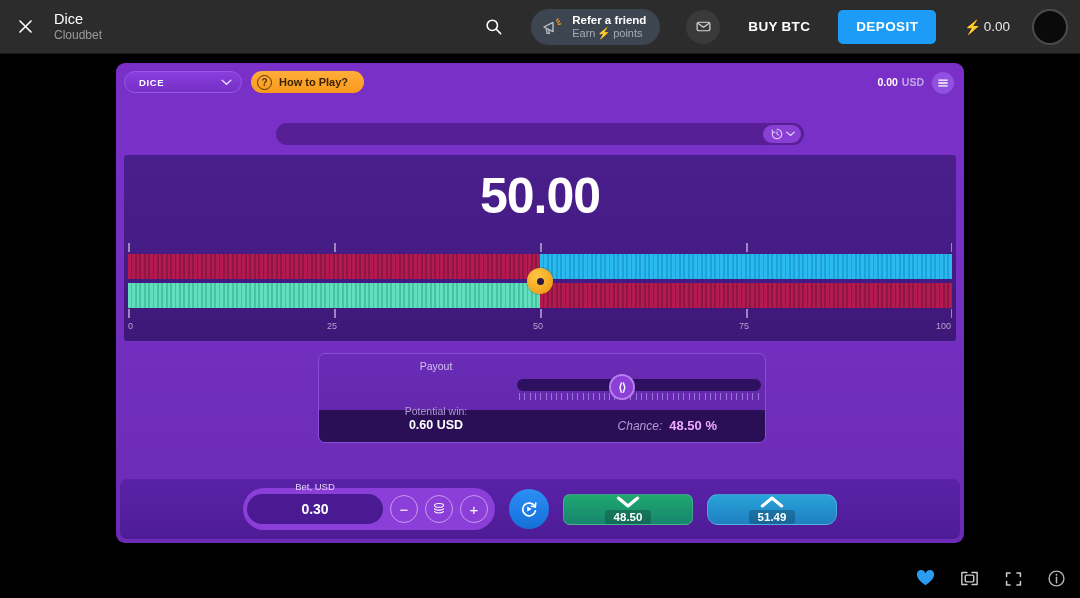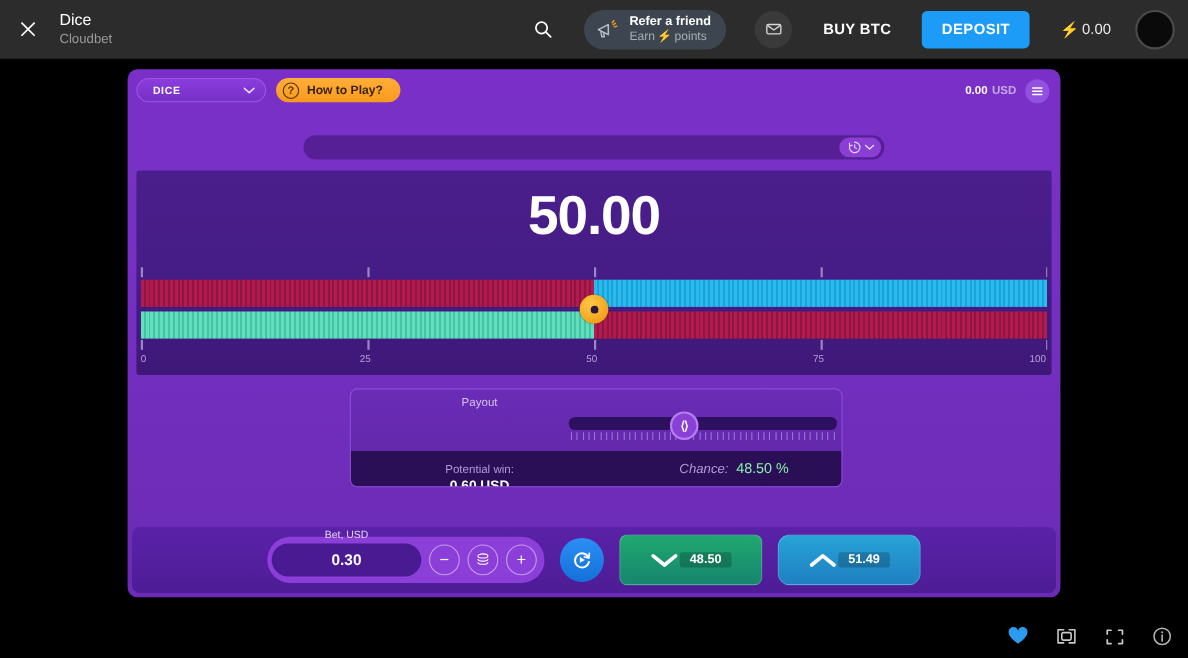--- a/index.html
+++ b/index.html
@@ -190,25 +190,25 @@
     position:absolute; left:104px; top:0px; width:26px; height:26px;
     border-radius:50%; background:#8a3fd6; border:2px solid #b87ef0;
     display:flex; align-items:center; justify-content:center;
     color:#ffffff; font-size:11px; font-weight:bold; cursor:grab; letter-spacing:-1px;
   }
   .payout-bot {
     position:absolute; left:0; bottom:0; width:100%; height:32px;
     background:#2b0f56; display:flex; align-items:center;
   }
   .pwin { position:absolute; left:52px; top:-6px; width:130px; text-align:center; }
-  .pwin-l { color:#b49ad6; font-size:10.5px; line-height:14px;margin-top:16px; }
+  .pwin-l { color:#b49ad6; font-size:10.5px; line-height:14px; }
   .pwin-v { color:#ffffff; font-size:12.5px; font-weight:bold; line-height:15px; }
   .chance { position:absolute; right:48px; top:8px; display:flex; align-items:baseline; gap:7px; }
   .chance-l { color:#b49ad6; font-size:12px;font-style:italic; }
-  .chance-v { color:#86efac; font-size:13px; font-weight:normal; }
+  .chance-v { color:#f0abfc; font-size:13px; font-weight:bold; }
 
   
   .betbar {
     position:absolute; left:4px; bottom:4px; width:840px; height:60px;
     background: linear-gradient(180deg,#5a22a8,#4e1c96);
     border-radius:7px;
     display:flex; align-items:center; justify-content:center; gap:14px;
   }
   .bet-group {
     display:flex; align-items:center; gap:7px;
@@ -226,23 +226,23 @@
     border:1.3px solid #c79bf0; background:transparent;
     display:flex; align-items:center; justify-content:center;
     color:#ffffff; font-size:15px; cursor:pointer;
   }
   .auto-btn {
     width:40px; height:40px; border-radius:50%;
     background: linear-gradient(180deg,#2b8ff5,#1470d8);
     display:flex; align-items:center; justify-content:center; cursor:pointer;
   }
   .roll-btn {
-    width:130px; height:46px; border-radius:7px;
+    width:130px; height:31px; border-radius:7px;
     border:1px solid rgba(255,255,255,.18);
-    display:flex; flex-direction:row; align-items:center; justify-content:center;
+    display:flex; flex-direction:column; align-items:center; justify-content:center;
     gap:1px; cursor:pointer;
   }
   .roll-btn.low  { background: linear-gradient(180deg,#1fa86f,#17856f); }
   .roll-btn.high { background: linear-gradient(180deg,#27a3d8,#1f7fc0); border-radius: 11px; }
   .roll-num {
     color:#ffffff; font-size:11.5px; font-weight:bold;
     background: rgba(0,0,0,.2); padding:1px 9px; border-radius:3px;
   }
 
   

